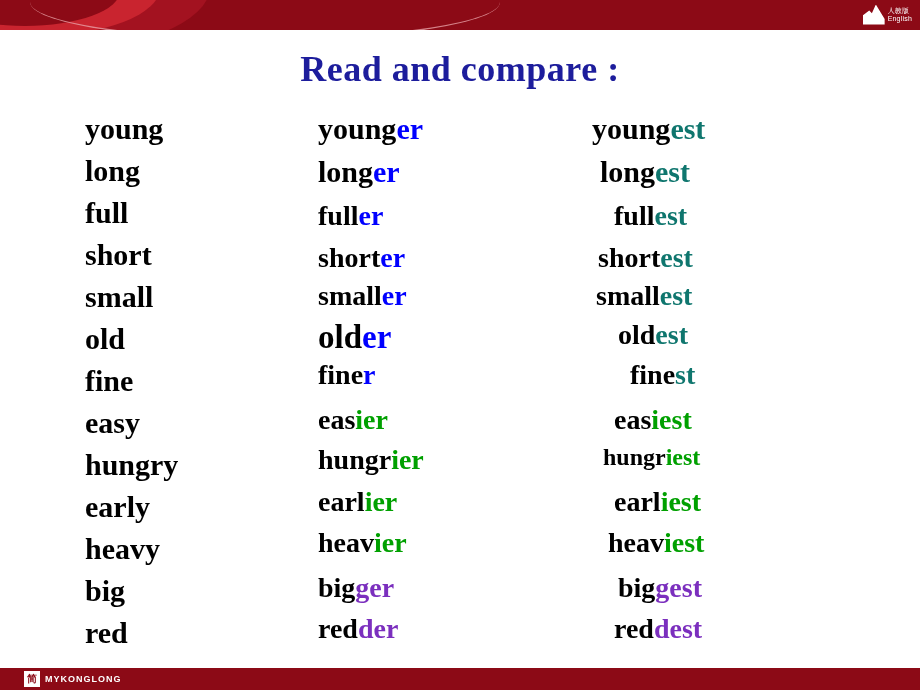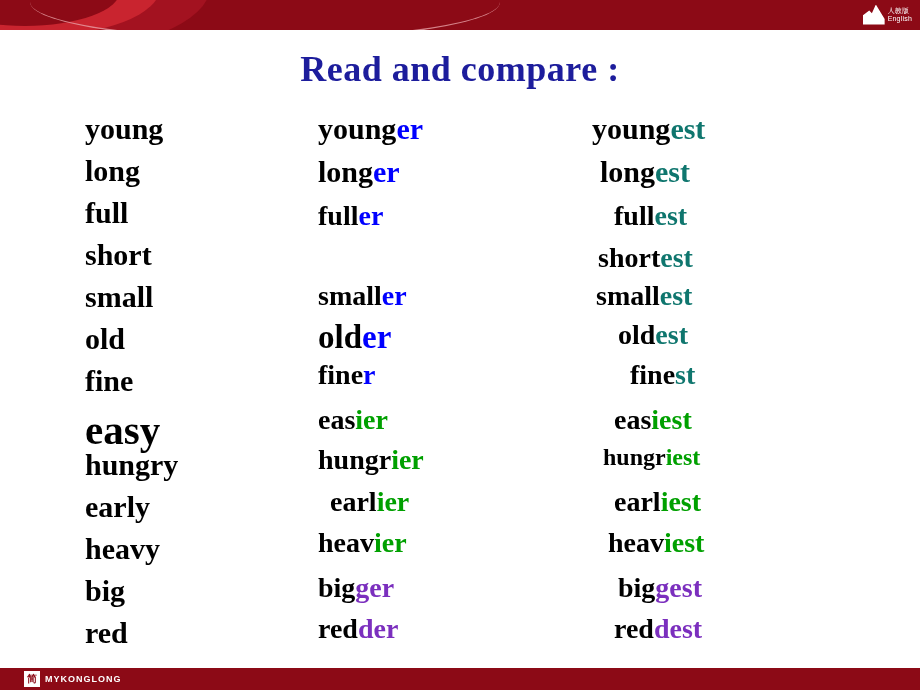--- a/index.html
+++ b/index.html
@@ -190,38 +190,39 @@
     <div class="cell cell-base" style="top: 8px; font-size: 30px;">young</div>
     <div class="cell cell-comp" style="top: 8px; left: 318px; font-size: 30px;"><span>young</span><span class="suffix-blue">er</span></div>
     <div class="cell cell-sup" style="top: 8px; left: 592px; font-size: 30px;"><span>young</span><span class="suffix-red">est</span></div>
     <div class="cell cell-base" style="top: 50px; font-size: 30px;">long</div>
     <div class="cell cell-comp" style="top: 51px; left: 318px; font-size: 30px;"><span>long</span><span class="suffix-blue">er</span></div>
     <div class="cell cell-sup" style="top: 51px; left: 600px; font-size: 30px;"><span>long</span><span class="suffix-red">est</span></div>
     <div class="cell cell-base" style="top: 92px; font-size: 30px;">full</div>
     <div class="cell cell-comp" style="top: 96px; left: 318px; font-size: 28px;"><span>full</span><span class="suffix-blue">er</span></div>
     <div class="cell cell-sup" style="top: 96px; left: 614px; font-size: 28px;"><span>full</span><span class="suffix-red">est</span></div>
     <div class="cell cell-base" style="top: 134px; font-size: 30px;">short</div>
+    <div class="cell cell-comp" style="top: 138px; left: 318px; font-size: 28px;"><span>short</span><span class="suffix-blue">er</span></div>
     <div class="cell cell-sup" style="top: 138px; left: 598px; font-size: 28px;"><span>short</span><span class="suffix-red">est</span></div>
     <div class="cell cell-base" style="top: 176px; font-size: 30px;">small</div>
     <div class="cell cell-comp" style="top: 176px; left: 318px; font-size: 28px;"><span>small</span><span class="suffix-blue">er</span></div>
     <div class="cell cell-sup" style="top: 176px; left: 596px; font-size: 28px;"><span>small</span><span class="suffix-red">est</span></div>
     <div class="cell cell-base" style="top: 218px; font-size: 30px;">old</div>
     <div class="cell cell-comp" style="top: 215px; left: 318px; font-size: 33px;"><span>old</span><span class="suffix-blue">er</span></div>
     <div class="cell cell-sup" style="top: 215px; left: 618px; font-size: 28px;"><span>old</span><span class="suffix-red">est</span></div>
     <div class="cell cell-base" style="top: 260px; font-size: 30px;">fine</div>
     <div class="cell cell-comp" style="top: 255px; left: 318px; font-size: 28px;"><span>fine</span><span class="suffix-blue">r</span></div>
     <div class="cell cell-sup" style="top: 255px; left: 630px; font-size: 28px;"><span>fine</span><span class="suffix-red">st</span></div>
-    <div class="cell cell-base" style="top: 302px; font-size: 41px;">easy</div>
+    <div class="cell cell-base" style="top: 302px; font-size: 30px;">easy</div>
     <div class="cell cell-comp" style="top: 300px; left: 318px; font-size: 28px;"><span>eas</span><span class="suffix-green">ier</span></div>
     <div class="cell cell-sup" style="top: 300px; left: 614px; font-size: 28px;"><span>eas</span><span class="suffix-green">iest</span></div>
     <div class="cell cell-base" style="top: 344px; font-size: 30px;">hungry</div>
     <div class="cell cell-comp" style="top: 340px; left: 318px; font-size: 28px;"><span>hungr</span><span class="suffix-green">ier</span></div>
     <div class="cell cell-sup" style="top: 340px; left: 592px; font-size: 24px; margin-left: 11px;"><span>hungr</span><span class="suffix-green">iest</span></div>
     <div class="cell cell-base" style="top: 386px; font-size: 30px;">early</div>
-    <div class="cell cell-comp" style="top: 382px; left: 318px; font-size: 28px; margin-left: 12px;"><span>earl</span><span class="suffix-green">ier</span></div>
+    <div class="cell cell-comp" style="top: 382px; left: 318px; font-size: 28px;"><span>earl</span><span class="suffix-green">ier</span></div>
     <div class="cell cell-sup" style="top: 382px; left: 614px; font-size: 28px;"><span>earl</span><span class="suffix-green">iest</span></div>
     <div class="cell cell-base" style="top: 428px; font-size: 30px;">heavy</div>
     <div class="cell cell-comp" style="top: 423px; left: 318px; font-size: 28px;"><span>heav</span><span class="suffix-green">ier</span></div>
     <div class="cell cell-sup" style="top: 423px; left: 608px; font-size: 28px;"><span>heav</span><span class="suffix-green">iest</span></div>
     <div class="cell cell-base" style="top: 470px; font-size: 30px;">big</div>
     <div class="cell cell-comp" style="top: 468px; left: 318px; font-size: 28px;"><span>big</span><span class="suffix-purple">ger</span></div>
     <div class="cell cell-sup" style="top: 468px; left: 618px; font-size: 28px;"><span>big</span><span class="suffix-purple">gest</span></div>
     <div class="cell cell-base" style="top: 512px; font-size: 30px;">red</div>
     <div class="cell cell-comp" style="top: 509px; left: 318px; font-size: 28px;"><span>red</span><span class="suffix-purple">der</span></div>
     <div class="cell cell-sup" style="top: 509px; left: 614px; font-size: 28px;"><span>red</span><span class="suffix-purple">dest</span></div>

